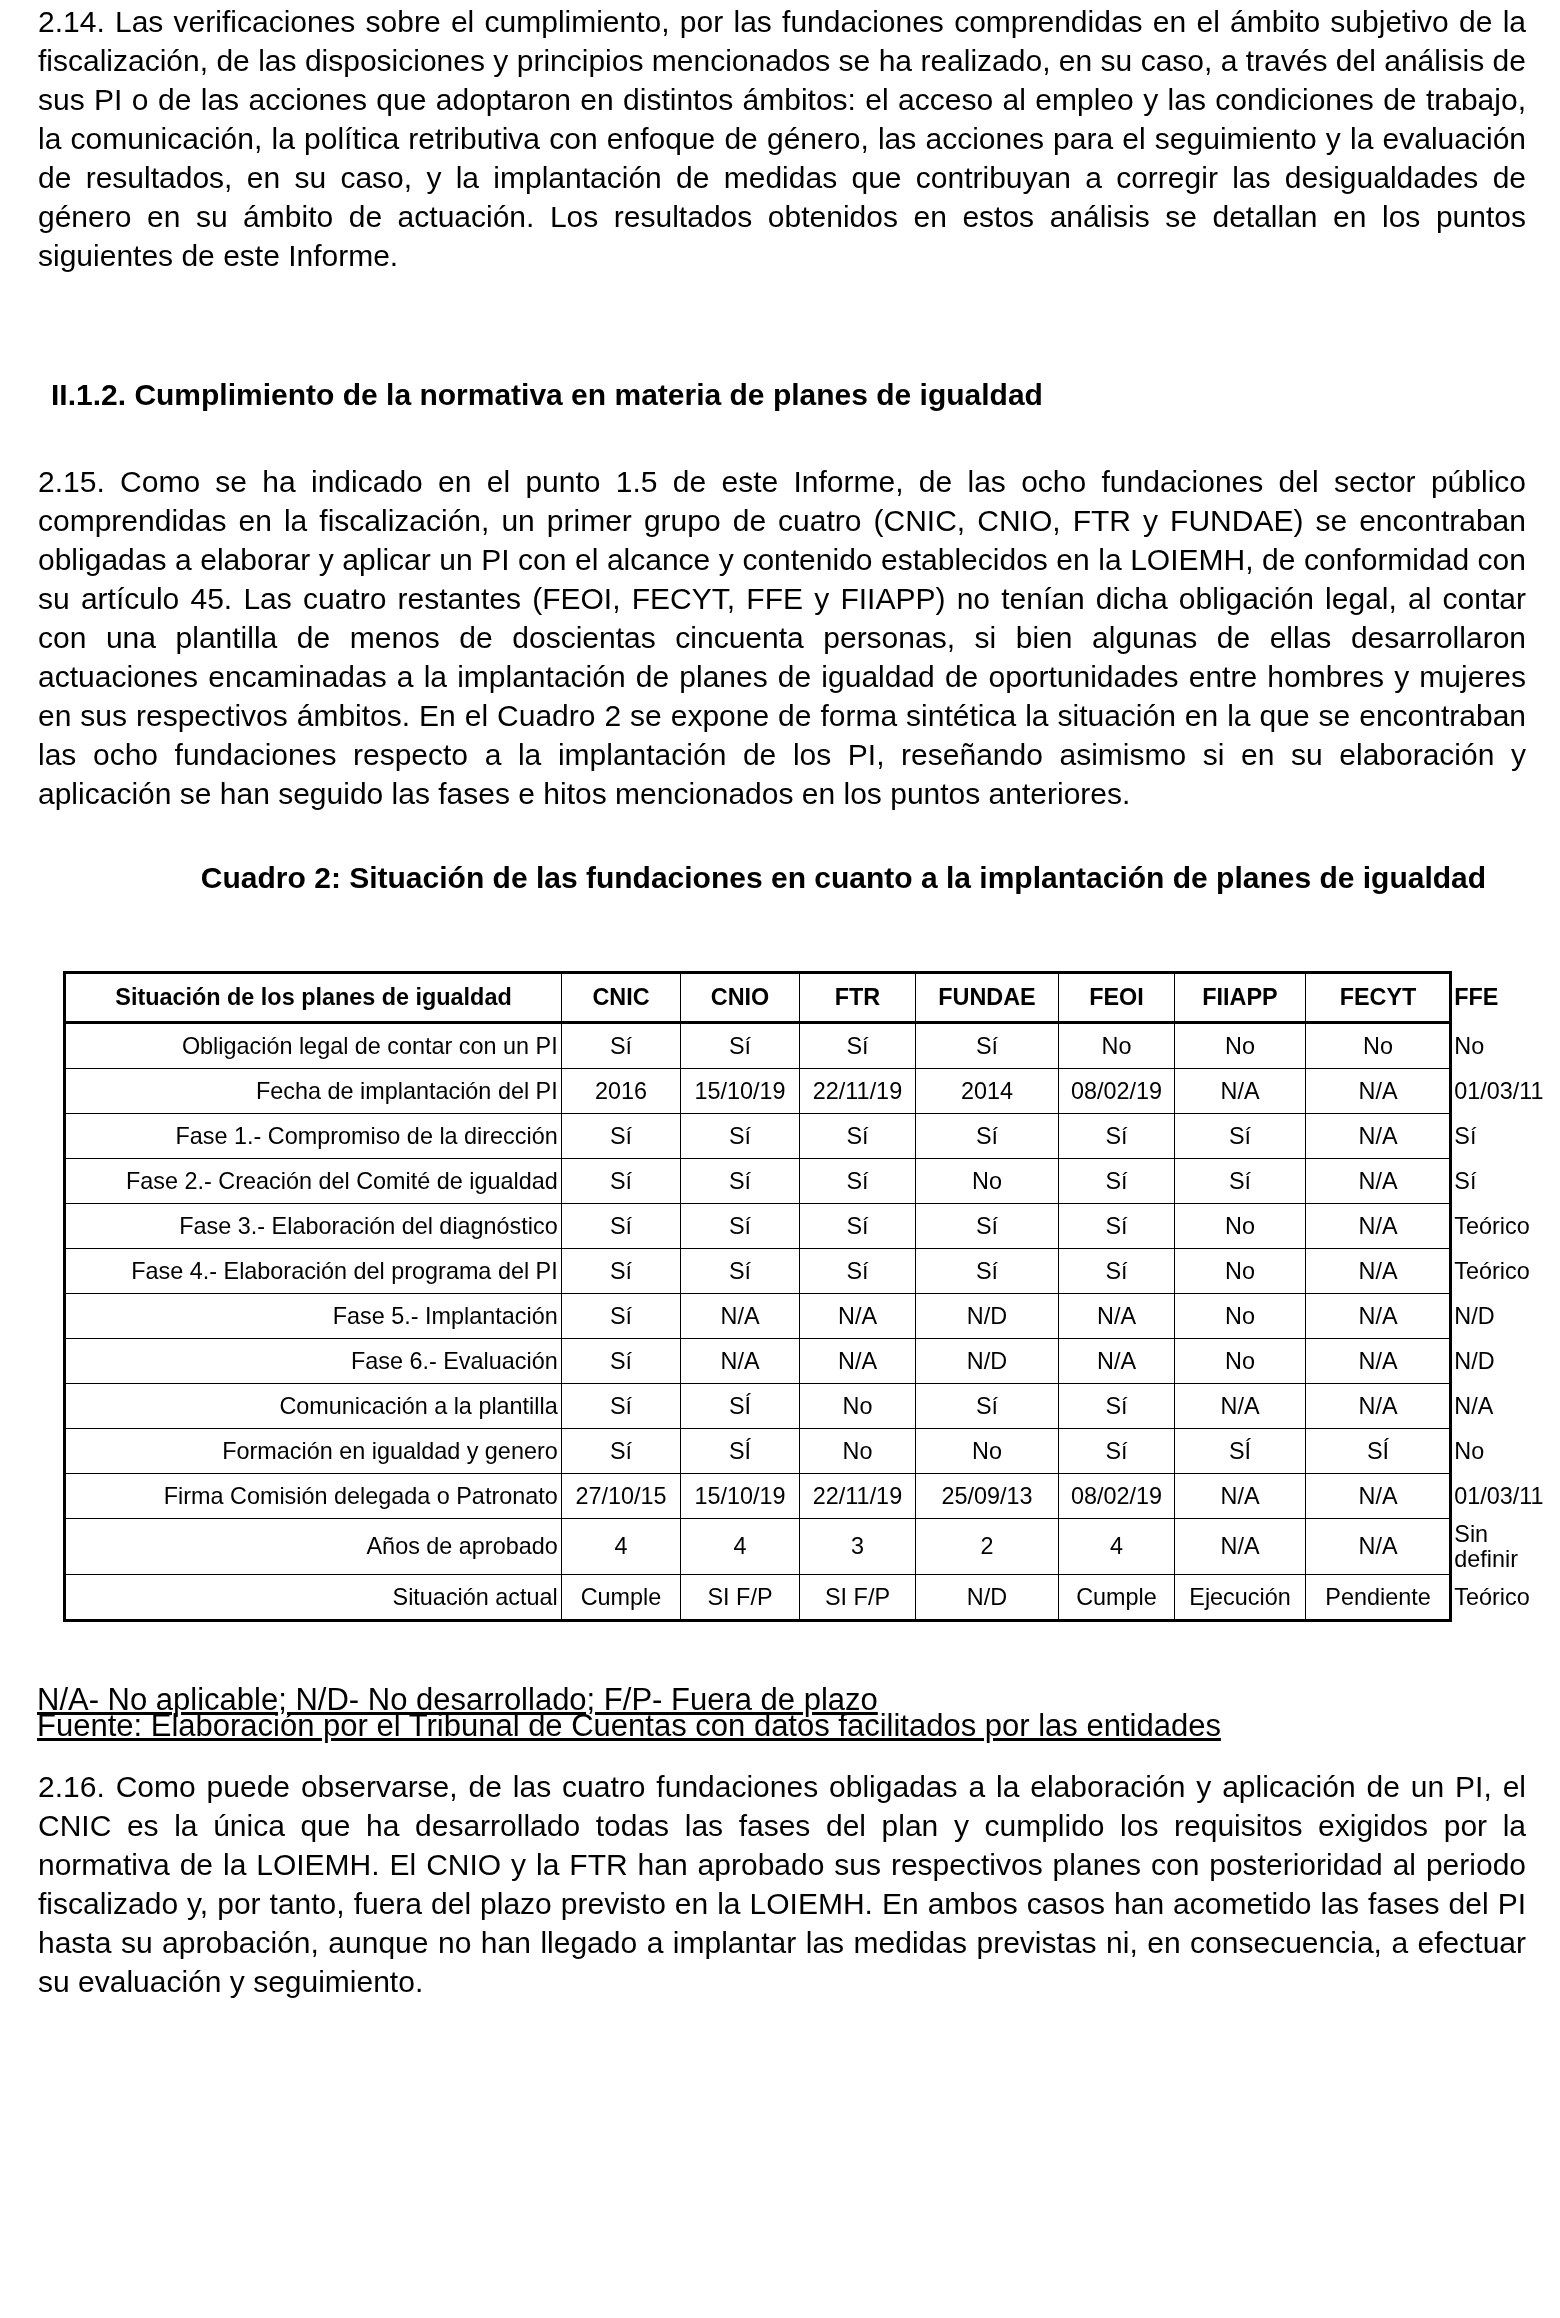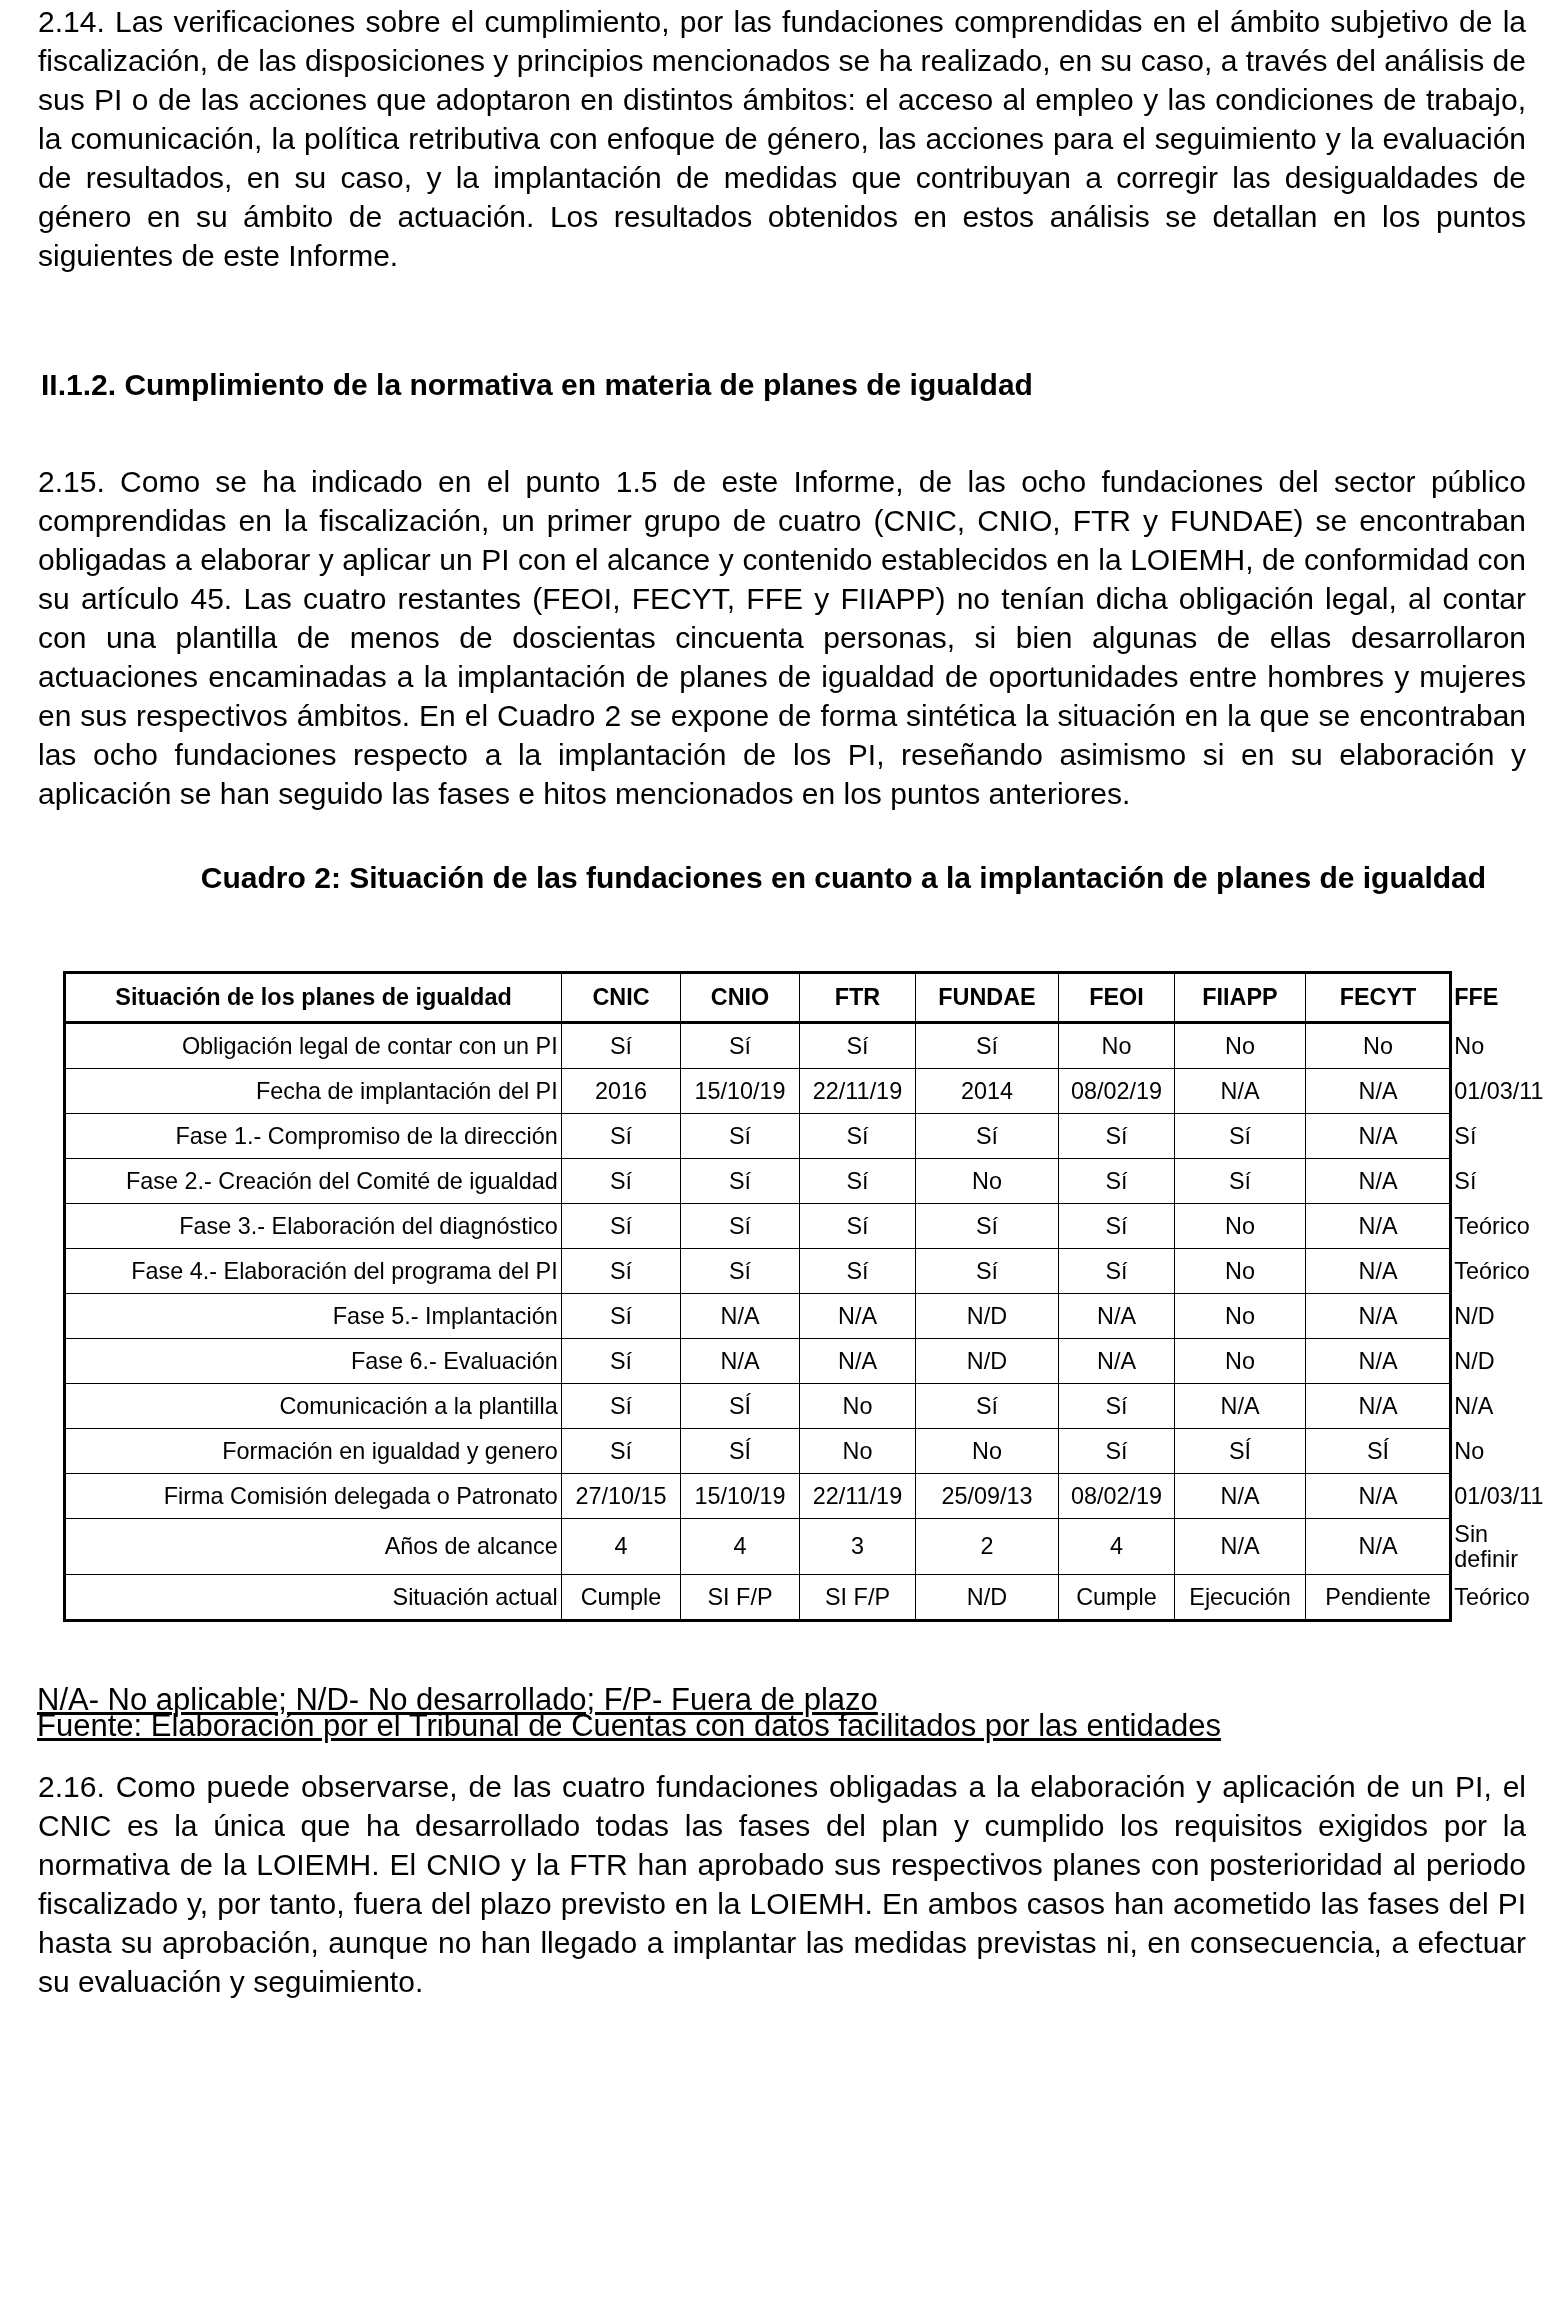--- a/index.html
+++ b/index.html
@@ -7,21 +7,21 @@
     width: 1560px; height: 2319px; position: relative; overflow: hidden;
     font-family: "Liberation Sans", sans-serif; color: #000;
   }
   .para {
     position: absolute; left: 38px; width: 1488px;
     font-size: 30px; line-height: 39px; text-align: justify;
     margin: 0;
   }
   .para b { font-weight: normal; }
   #p214 { top: 1.7px; }
-  #h112 { position: absolute; left: 38px; top: 363px; font-size: 30px; font-weight: bold; line-height: 38px; margin: 3px; }
+  #h112 { position: absolute; left: 38px; top: 363px; font-size: 30px; font-weight: bold; line-height: 38px; margin: 13px; }
   #p215 { top: 462px; }
   #caption {
     position: absolute; left: 192px; width: 1303px; top: 859px;
     font-size: 30px; font-weight: bold; line-height: 38px; text-align: center; margin: 0;
   }
   #table-wrap { position: absolute; left: 27px; top: 971px; width: 1313px; padding-left: 36px; }
   table { border-collapse: collapse; width: 100%; table-layout: fixed; }
   th, td {
     border: 1.7px solid #000; text-align: center; vertical-align: middle;
     font-size: 23.4px; line-height: 25px; padding: 0 3.3px; height: 44px;
@@ -186,21 +186,21 @@
           <td>27/10/15</td>
           <td>15/10/19</td>
           <td>22/11/19</td>
           <td>25/09/13</td>
           <td>08/02/19</td>
           <td>N/A</td>
           <td>N/A</td>
           <td>01/03/11</td>
         </tr>
         <tr class="tall">
-          <td class="label">Años de alcance</td>
+          <td class="label">Años de aprobado</td>
           <td>4</td>
           <td>4</td>
           <td>3</td>
           <td>2</td>
           <td>4</td>
           <td>N/A</td>
           <td>N/A</td>
           <td>Sin definir</td>
         </tr>
         <tr>

